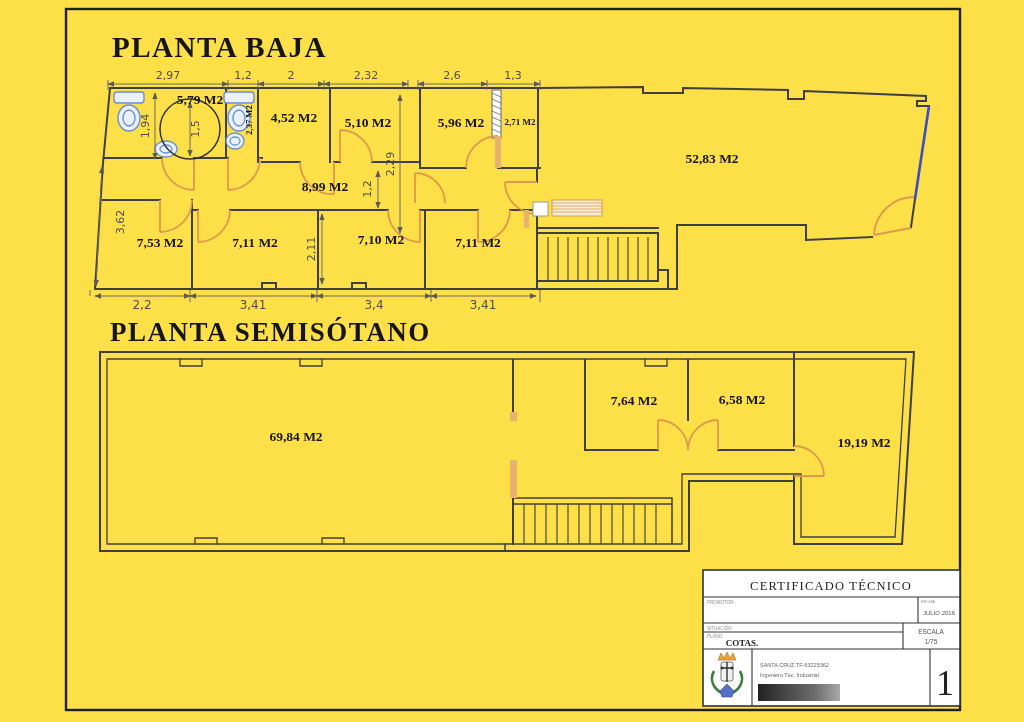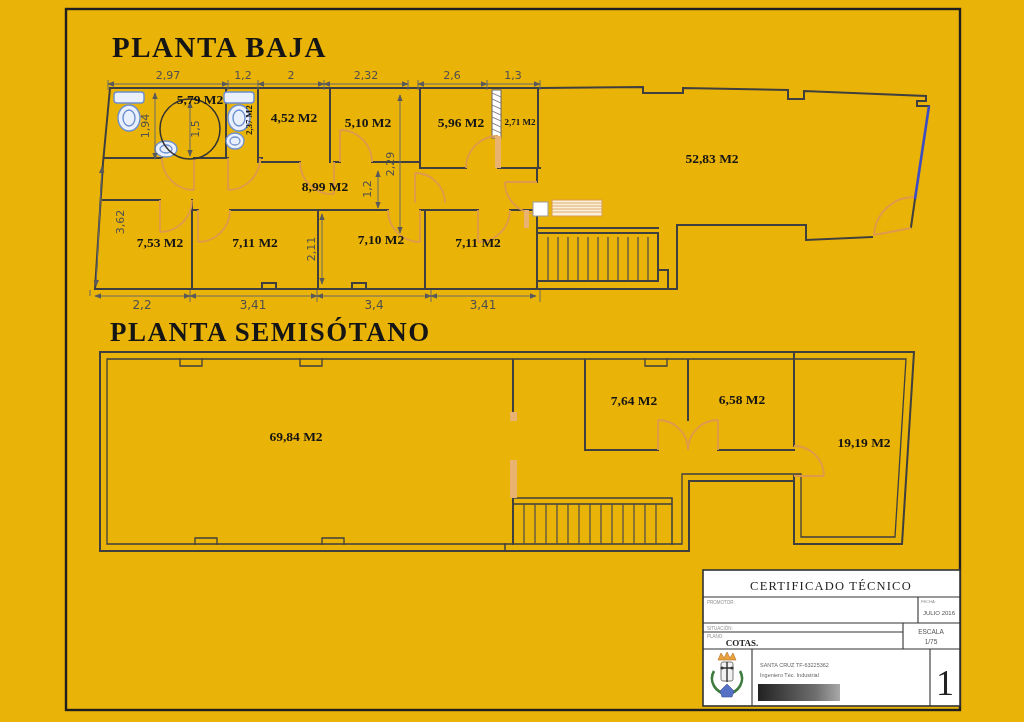--- a/index.html
+++ b/index.html
@@ -1,16 +1,16 @@
 <!DOCTYPE html>
 <html><head>
 <meta charset="utf-8">
 <style>
   html,body{margin:0;padding:0;background:#ffffff;}
-  .sheet{position:relative;width:1024px;height:722px;background:#eab308;overflow:hidden;
+  .sheet{position:relative;width:1024px;height:722px;background:#fde047;overflow:hidden;
          font-family:"Liberation Serif",serif;}
   svg text{user-select:none;}
   .roomlbl{font-family:"Liberation Serif",serif;font-weight:bold;fill:#151515;}
   .dimlbl{font-family:"DejaVu Sans",sans-serif;fill:#4f4f4f;}
   .tiny{font-family:"Liberation Sans",sans-serif;fill:#909090;}
   .tbtext{font-family:"Liberation Serif",serif;fill:#222;}
 </style>
 </head>
 <body>
 

